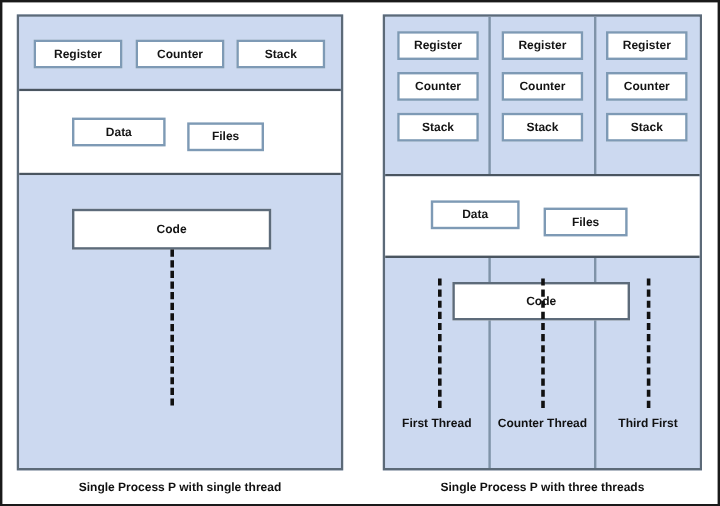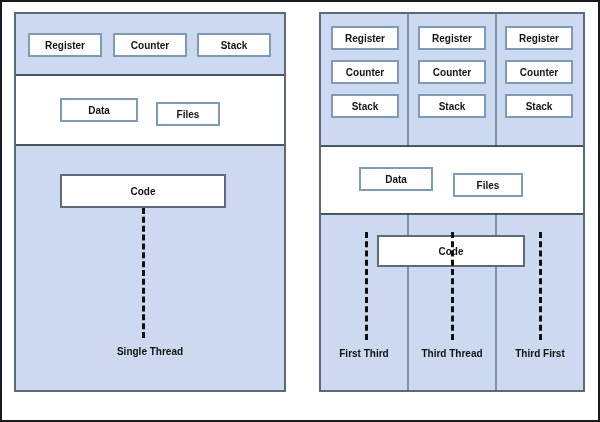--- a/index.html
+++ b/index.html
@@ -116,24 +116,24 @@
       <div class="box" style="left:140px; top:26px; width:64px; height:24px;">
         <span>Files</span>
       </div>
     </div>
 
     <div class="band blue" style="top:132px; bottom:0;">
       <div class="box dark-edge" style="left:44px; top:28px; width:166px; height:34px;">
         <span>Code</span>
       </div>
       <div class="thread-line" style="left:126px; top:62px; height:130px;"></div>
-      <div class="thread-label" style="left:0; right:0; top:200px;">Single Thread</div>
     </div>
   </div>
 
+  <div class="caption" style="left:12px; top:399px; width:272px;">Single Process P with single thread</div>
 
   <div class="panel" style="left:317px; top:10px; width:266px; height:380px;">
 
     <div class="band blue sep-bottom" style="top:0; height:133px;">
       <div class="colsep" style="left:86px; top:0; bottom:0;"></div>
       <div class="colsep" style="left:174px; top:0; bottom:0;"></div>
 
       <div class="box" style="left:10px; top:12px; width:68px; height:24px;">
         <span>Register</span>
       </div>
@@ -179,20 +179,21 @@
       <div class="colsep" style="left:174px; top:0; bottom:0;"></div>
 
       <div class="box dark-edge" style="left:56px; top:20px; width:148px; height:32px;">
         <span>Code</span>
       </div>
 
       <div class="thread-line" style="left:44px; top:17px; height:108px;"></div>
       <div class="thread-line" style="left:130px; top:17px; height:108px;"></div>
       <div class="thread-line" style="left:218px; top:17px; height:108px;"></div>
 
-      <div class="thread-label" style="left:0; top:133px; width:86px;">First Third</div>
-      <div class="thread-label" style="left:88px; top:133px; width:86px;">Third Thread</div>
+      <div class="thread-label" style="left:0; top:133px; width:86px;">First Thread</div>
+      <div class="thread-label" style="left:88px; top:133px; width:86px;">Counter Thread</div>
       <div class="thread-label" style="left:176px; top:133px; width:86px;">Third First</div>
     </div>
   </div>
 
+  <div class="caption" style="left:317px; top:399px; width:266px;">Single Process P with three threads</div>
 
 </div>
 
 </body></html>

